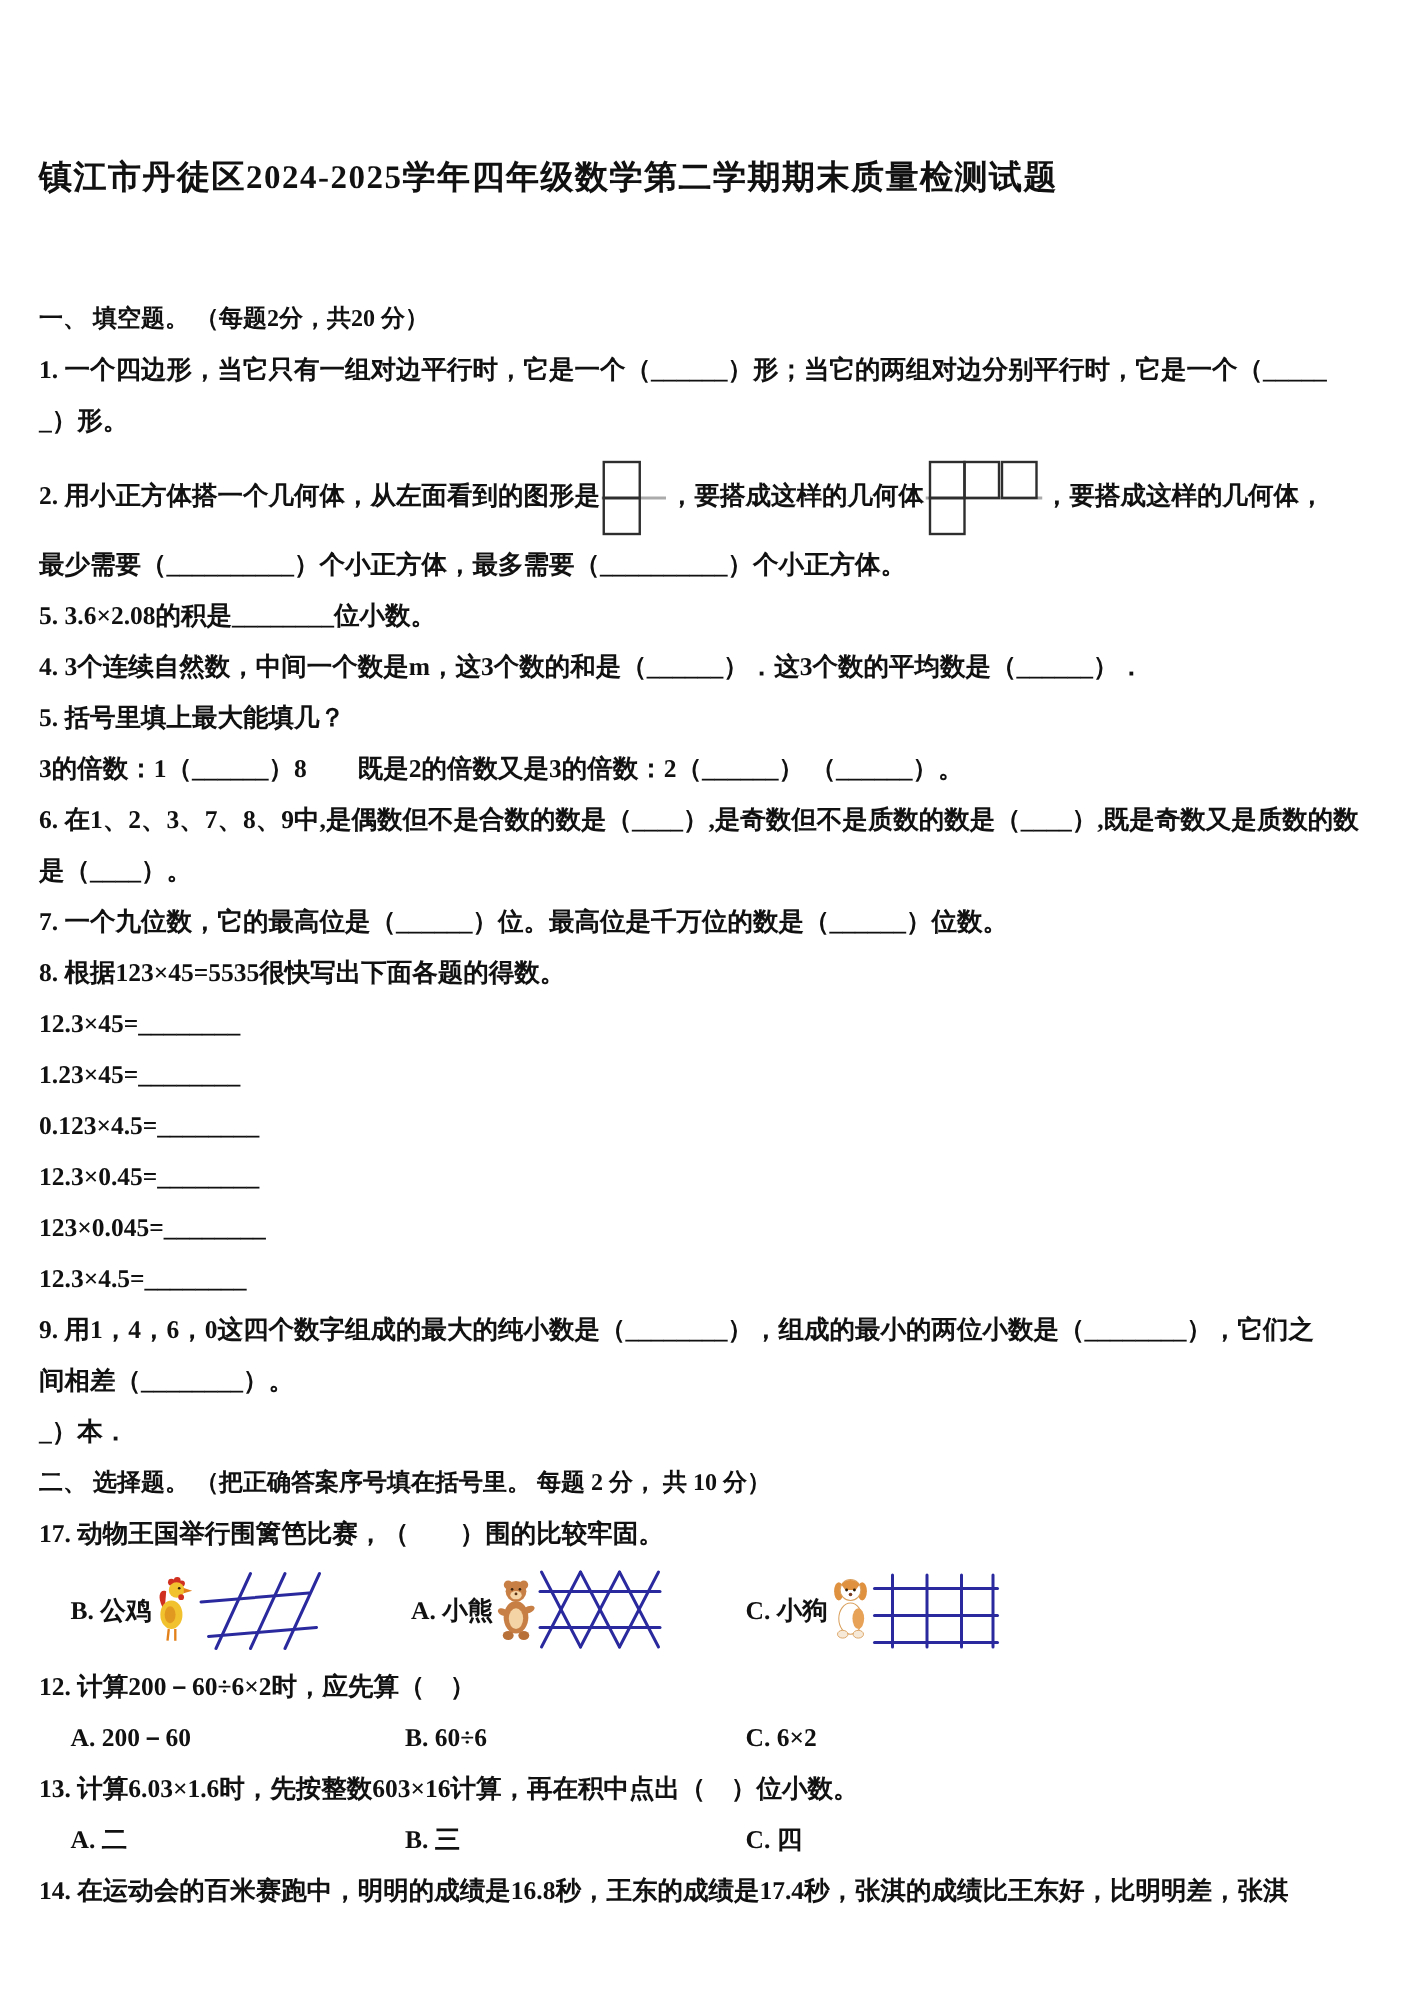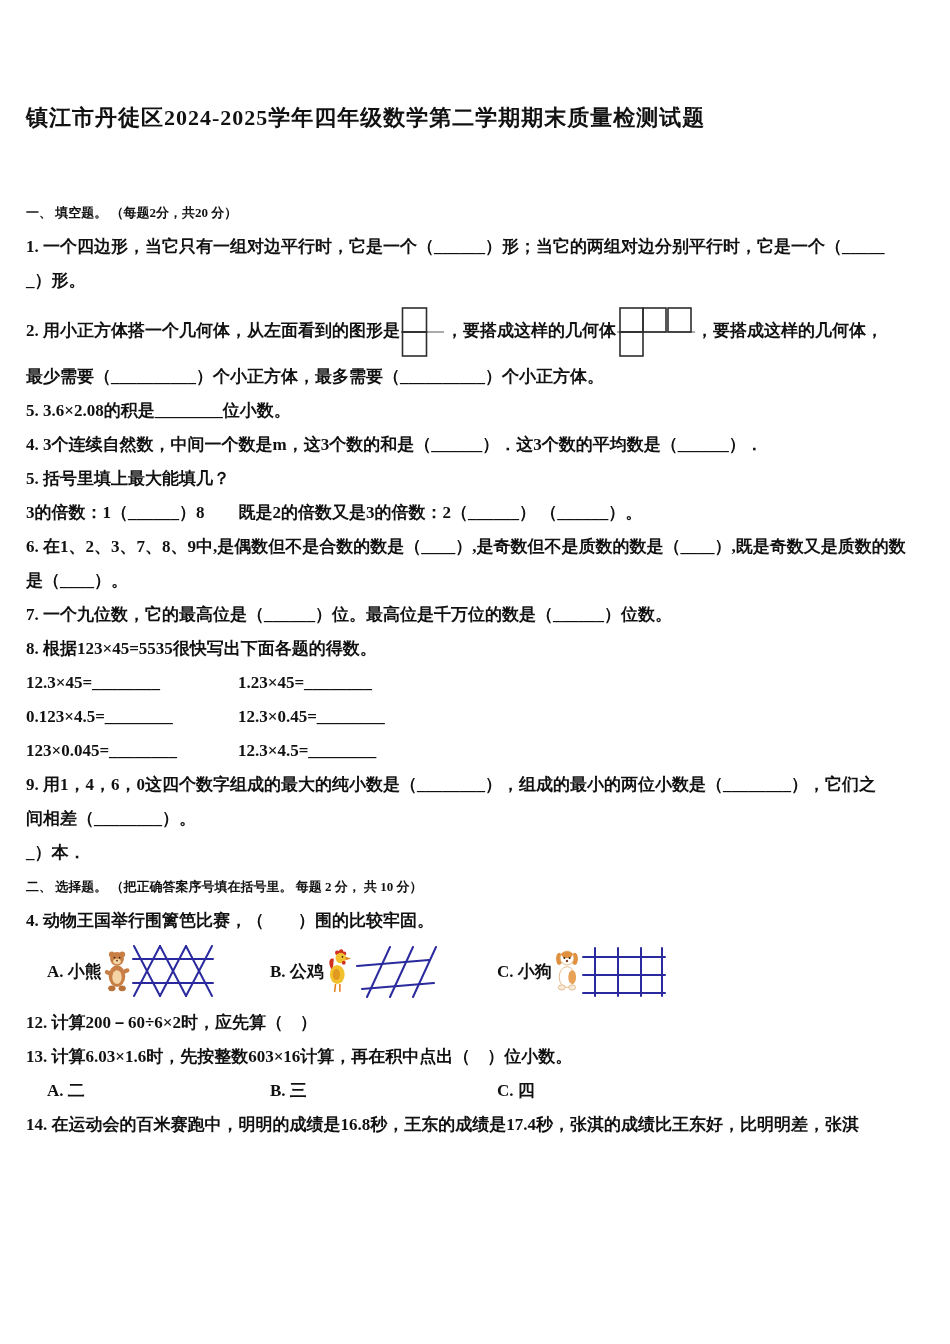--- a/index.html
+++ b/index.html
@@ -7,24 +7,24 @@
     width:950px;height:1344px;background:#ffffff;color:#111;
     font-family:"Liberation Serif","DejaVu Serif",serif;
     font-weight:bold;overflow:hidden;
   }
   .doc{padding:104px 28px 0 26px;box-sizing:border-box;}
   .title{
     font-size:22px;line-height:28px;
     margin:0 0 64px 0;letter-spacing:1px;font-weight:bold;
   }
   .line{font-size:17px;line-height:34px;white-space:nowrap;}
-  .sec-heading{font-size:13px;line-height:34px;}
+  .sec-heading{font-size:16px;line-height:34px;}
   .q2row{margin-top:8px;margin-bottom:2px;line-height:40px;}
   .q2row svg{vertical-align:middle;margin:0 1px;}
-  .eqrow{display:flex;}
+  .eqrow{display:flex;flex-direction:column;}
   .eqrow .l{width:212px;}
   .optrow{display:flex;padding-left:21px;}
   .optrow .c1{width:223px;}
   .optrow .c2{width:227px;}
   .fencerow{display:flex;align-items:center;padding-left:21px;margin:6px 0 8px 0;}
   .fencerow .col{display:flex;align-items:center;}
   .fencerow .col.c1{width:223px;}
   .fencerow .col.c2{width:227px;}
   .fencerow .lbl{font-size:17px;margin-right:2px;}
   .fencerow svg{display:block;}
@@ -82,23 +82,47 @@
     <span class="l">123×0.045=________</span>
     <span class="r">12.3×4.5=________</span>
   </div>
 
   <div class="line">9. 用1，4，6，0这四个数字组成的最大的纯小数是（________），组成的最小的两位小数是（________），它们之</div>
   <div class="line">间相差（________）。</div>
   <div class="line">_）本．</div>
 
   <div class="sec-heading">二、 选择题。 （把正确答案序号填在括号里。 每题 2 分， 共 10 分）</div>
 
-  <div class="line">4. 动物王国举行围篱笆比赛，（　　）围的比较牢固。</div>
+  <div class="line">17. 动物王国举行围篱笆比赛，（　　）围的比较牢固。</div>
 
   <div class="fencerow">
+    <div class="col c2">
+      <span class="lbl">B. 公鸡</span>
+      <svg class="animal" width="26" height="48" viewBox="0 0 30 52">
+        <circle cx="13" cy="5" r="2.6" fill="#d03020"></circle>
+          <circle cx="17.5" cy="3.6" r="2.6" fill="#d03020"></circle>
+          <circle cx="21" cy="6" r="2.4" fill="#d03020"></circle>
+        <path d="M6 24 C2 16 4 10 9 12 L8 24 Z" fill="#d03020"></path>
+        <circle cx="17" cy="11" r="6" fill="#f2c12e"></circle>
+        <circle cx="19" cy="9.6" r="1" fill="#2c1c08"></circle>
+        <polygon points="22.5,9.5 29,11.5 22.5,13.5" fill="#e2801a"></polygon>
+        <circle cx="20.5" cy="16.5" r="2.2" fill="#d03020"></circle>
+        <ellipse cx="13" cy="30" rx="8.5" ry="11" fill="#f2c12e"></ellipse>
+        <ellipse cx="12" cy="30" rx="4.2" ry="6.5" fill="#e2991f"></ellipse>
+        <line x1="11" y1="41" x2="10" y2="50" stroke="#e2801a" stroke-width="1.8"></line>
+        <line x1="16" y1="41" x2="16" y2="50" stroke="#e2801a" stroke-width="1.8"></line>
+      </svg>
+      <svg width="84" height="54" viewBox="0 0 168 108">
+        <line class="fence-stroke" x1="8" y1="44" x2="152" y2="32"></line>
+        <line class="fence-stroke" x1="18" y1="90" x2="162" y2="78"></line>
+        <line class="fence-stroke" x1="28" y1="106" x2="74" y2="6"></line>
+        <line class="fence-stroke" x1="74" y1="106" x2="120" y2="6"></line>
+        <line class="fence-stroke" x1="120" y1="106" x2="166" y2="6"></line>
+      </svg>
+    </div>
     <div class="col c1">
       <span class="lbl">A. 小熊</span>
       <svg class="animal" width="26" height="46" viewBox="0 0 30 50">
         <circle cx="9" cy="6" r="3.4" fill="#c87f45"></circle>
           <circle cx="21" cy="6" r="3.4" fill="#c87f45"></circle>
         <circle cx="15" cy="11" r="8" fill="#c87f45"></circle>
         <ellipse cx="15" cy="14" rx="4.4" ry="3.2" fill="#f4d3a4"></ellipse>
         <circle cx="12" cy="9.5" r="1" fill="#3a2410"></circle>
           <circle cx="18" cy="9.5" r="1" fill="#3a2410"></circle>
         <circle cx="15" cy="13" r="1.1" fill="#5a3414"></circle>
@@ -111,44 +135,20 @@
       </svg>
       <svg width="84" height="54" viewBox="0 0 168 108">
         <line class="fence-stroke" x1="4" y1="30" x2="164" y2="30"></line>
         <line class="fence-stroke" x1="4" y1="78" x2="164" y2="78"></line>
         <line class="fence-stroke" x1="6" y1="104" x2="58" y2="4"></line>
         <line class="fence-stroke" x1="58" y1="104" x2="6" y2="4"></line>
         <line class="fence-stroke" x1="58" y1="104" x2="110" y2="4"></line>
         <line class="fence-stroke" x1="110" y1="104" x2="58" y2="4"></line>
         <line class="fence-stroke" x1="110" y1="104" x2="162" y2="4"></line>
         <line class="fence-stroke" x1="162" y1="104" x2="110" y2="4"></line>
-      </svg>
-    </div>
-    <div class="col c2">
-      <span class="lbl">B. 公鸡</span>
-      <svg class="animal" width="26" height="48" viewBox="0 0 30 52">
-        <circle cx="13" cy="5" r="2.6" fill="#d03020"></circle>
-          <circle cx="17.5" cy="3.6" r="2.6" fill="#d03020"></circle>
-          <circle cx="21" cy="6" r="2.4" fill="#d03020"></circle>
-        <path d="M6 24 C2 16 4 10 9 12 L8 24 Z" fill="#d03020"></path>
-        <circle cx="17" cy="11" r="6" fill="#f2c12e"></circle>
-        <circle cx="19" cy="9.6" r="1" fill="#2c1c08"></circle>
-        <polygon points="22.5,9.5 29,11.5 22.5,13.5" fill="#e2801a"></polygon>
-        <circle cx="20.5" cy="16.5" r="2.2" fill="#d03020"></circle>
-        <ellipse cx="13" cy="30" rx="8.5" ry="11" fill="#f2c12e"></ellipse>
-        <ellipse cx="12" cy="30" rx="4.2" ry="6.5" fill="#e2991f"></ellipse>
-        <line x1="11" y1="41" x2="10" y2="50" stroke="#e2801a" stroke-width="1.8"></line>
-        <line x1="16" y1="41" x2="16" y2="50" stroke="#e2801a" stroke-width="1.8"></line>
-      </svg>
-      <svg width="84" height="54" viewBox="0 0 168 108">
-        <line class="fence-stroke" x1="8" y1="44" x2="152" y2="32"></line>
-        <line class="fence-stroke" x1="18" y1="90" x2="162" y2="78"></line>
-        <line class="fence-stroke" x1="28" y1="106" x2="74" y2="6"></line>
-        <line class="fence-stroke" x1="74" y1="106" x2="120" y2="6"></line>
-        <line class="fence-stroke" x1="120" y1="106" x2="166" y2="6"></line>
       </svg>
     </div>
     <div class="col c3">
       <span class="lbl">C. 小狗</span>
       <svg class="animal" width="26" height="48" viewBox="0 0 30 52">
         <ellipse cx="6" cy="12" rx="3.6" ry="7" fill="#e0913f"></ellipse>
         <ellipse cx="24" cy="12" rx="3.6" ry="7" fill="#e0913f"></ellipse>
         <circle cx="15" cy="11" r="8" fill="#ffffff" stroke="#d9a05e" stroke-width="0.8"></circle>
         <path d="M8 7 A8.5 8.5 0 0 1 22 7 L19 11 L11 11 Z" fill="#e0913f"></path>
         <circle cx="12" cy="11" r="1.1" fill="#2c1c08"></circle>
@@ -165,20 +165,25 @@
         <line class="fence-stroke" x1="4" y1="98" x2="168" y2="98"></line>
         <line class="fence-stroke" x1="28" y1="8" x2="28" y2="104"></line>
         <line class="fence-stroke" x1="74" y1="8" x2="74" y2="104"></line>
         <line class="fence-stroke" x1="120" y1="8" x2="120" y2="104"></line>
         <line class="fence-stroke" x1="162" y1="8" x2="162" y2="104"></line>
       </svg>
     </div>
   </div>
 
   <div class="line mt6">12. 计算200－60÷6×2时，应先算（　）</div>
+  <div class="line optrow">
+    <span class="c1">A. 200－60</span>
+    <span class="c2">B. 60÷6</span>
+    <span class="c3">C. 6×2</span>
+  </div>
 
   <div class="line">13. 计算6.03×1.6时，先按整数603×16计算，再在积中点出（　）位小数。</div>
   <div class="line optrow">
     <span class="c1">A. 二</span>
     <span class="c2">B. 三</span>
     <span class="c3">C. 四</span>
   </div>
 
   <div class="line">14. 在运动会的百米赛跑中，明明的成绩是16.8秒，王东的成绩是17.4秒，张淇的成绩比王东好，比明明差，张淇</div>
 

